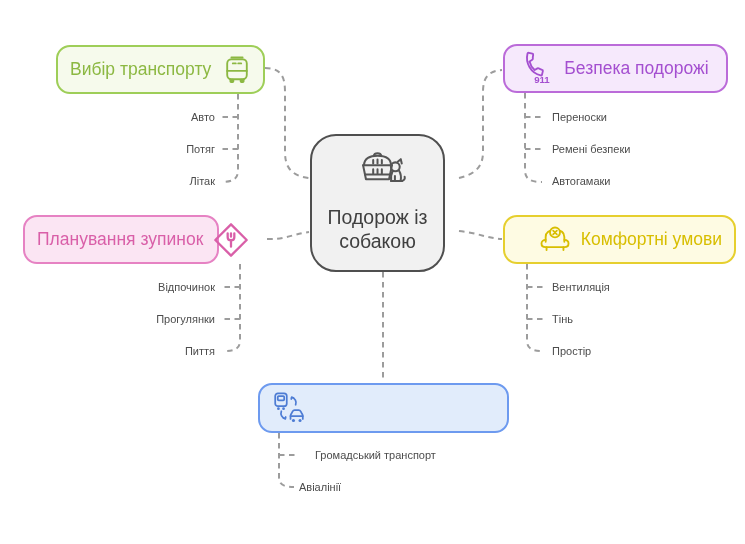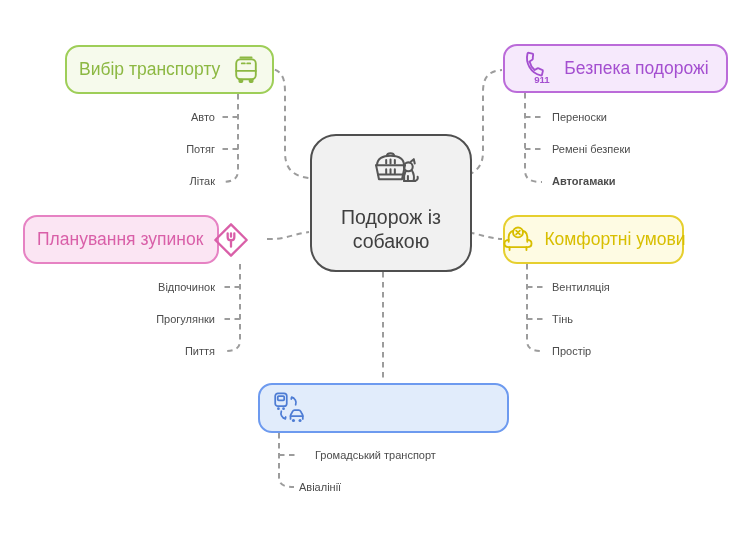--- a/index.html
+++ b/index.html
@@ -9,21 +9,21 @@
   .wires path{fill:none;stroke:var(--wire,#9C9C9C);stroke-width:2;stroke-dasharray:5.5 4.5;}
   .branch{
     position:absolute;box-sizing:border-box;height:49px;
     display:flex;align-items:center;justify-content:space-between;gap:9px;
     padding:0 12px;border:2px solid var(--bd);background:var(--bg);color:var(--fg);
     border-radius:14px;font-size:17.5px;white-space:nowrap;
   }
   .branch .b-label{display:inline-block;}
   .branch svg{flex:0 0 auto;display:block;}
   .center-node{
-    position:absolute;left:310px;top:134px;width:162px;height:138px;box-sizing:border-box;
+    position:absolute;left:310px;top:134px;width:135px;height:138px;box-sizing:border-box;
     border:2.5px solid var(--bd);background:var(--bg);color:var(--fg);border-radius:26px;
     display:flex;flex-direction:column;align-items:center;justify-content:flex-start;
     padding-top:13px;gap:7px;
   }
   .center-label{width:122px;text-align:center;font-size:19.5px;line-height:1.22;color:var(--fg);}
   .leaf{position:absolute;height:23px;line-height:23px;font-size:11px;color:var(--leaf,#4C4C4C);white-space:nowrap;}
   .r-align{text-align:right;}
 </style>
 </head>
 <body>
@@ -72,21 +72,21 @@
         <path d="M45.3 22.6 c-1.6 3.2 -2.1 6.6 -1.6 10.6"></path>
         <path d="M51.8 22.4 c2 3.4 2.6 7 1.7 10.8"></path>
         <path d="M47.6 33.2 v-5.2"></path>
         <path d="M43.5 33.2 H55"></path>
         <path d="M55 33.2 c2.4 -0.6 3.3 -2.4 2.7 -4.4"></path>
       </g>
     </svg>
     <div class="center-label">Подорож із собакою</div>
   </div>
 
-  <div class="branch" style="left: 56px; top: 45px; width: 209px; margin-left: 9px; --bd: #9ECE58; --bg: #F6FAEC; --fg: #8CB842;">
+  <div class="branch" style="left: 56px; top: 45px; width: 209px; --bd: #9ECE58; --bg: #F6FAEC; --fg: #8CB842;">
     <span class="b-label">Вибір транспорту</span>
     <svg width="28" height="31" viewBox="0 0 30 33">
       <g fill="none" stroke="currentColor" stroke-width="2" stroke-linecap="round" stroke-linejoin="round">
         <path d="M9 3.5 H21"></path>
         <rect x="4.5" y="5.5" width="21" height="21.5" rx="4.5"></rect>
         <path d="M10.5 10 h3.2 M16.3 10 h3.2"></path>
         <path d="M4.5 18 H25.5"></path>
       </g>
       <rect x="7" y="26.5" width="5" height="4.5" rx="1.6" fill="currentColor"></rect>
       <rect x="18" y="26.5" width="5" height="4.5" rx="1.6" fill="currentColor"></rect>
@@ -105,21 +105,21 @@
     <span class="b-label">Планування зупинок</span>
     <svg width="38" height="38" viewBox="0 0 40 40">
       <g fill="none" stroke="currentColor" stroke-width="2.4" stroke-linejoin="round" stroke-linecap="round">
         <path d="M20 3.5 L36.5 20 L20 36.5 L3.5 20 Z"></path>
         <path d="M16.5 13 v4 c0 2 1.4 3.2 3.5 3.2 s3.5 -1.2 3.5 -3.2 v-4"></path>
         <path d="M20 13 v3.5 M20 20.2 V27"></path>
       </g>
     </svg>
   </div>
 
-  <div class="branch" style="left: 503px; top: 215px; width: 181px; justify-content: center; --bd: #E6CF2E; --bg: #FEFBE3; --fg: #D8BE00;">
+  <div class="branch" style="left: 503px; top: 215px; width: 233px; justify-content: flex-end; --bd: #E6CF2E; --bg: #FEFBE3; --fg: #D8BE00;">
     <svg width="34" height="32" viewBox="0 0 38 36">
       <g fill="none" stroke="currentColor" stroke-width="2.1" stroke-linecap="round" stroke-linejoin="round">
         <path d="M8.5 20 v-5.5 c0-5 4-7.8 10.5-7.8 s10.5 2.8 10.5 7.8 V20"></path>
         <path d="M8.5 17.8 c-2.7 0 -4.7 1.7 -4.7 4.1 c0 2.5 1.9 4.1 4.5 4.1 h21.4 c2.6 0 4.5 -1.6 4.5 -4.1 c0 -2.4 -2 -4.1 -4.7 -4.1"></path>
         <path d="M9.5 26 v3.2 M28.5 26 v3.2"></path>
       </g>
       <circle cx="19" cy="9.5" r="5.6" fill="var(--bg)" stroke="currentColor" stroke-width="2.1"></circle>
       <path d="M16.9 7.4 l4.2 4.2 M21.1 7.4 l-4.2 4.2" stroke="currentColor" stroke-width="2" stroke-linecap="round"></path>
     </svg>
     <span class="b-label">Комфортні умови</span>
@@ -147,21 +147,21 @@
   <div class="leaf r-align" style="top:106px;right:530px;">Авто</div>
   <div class="leaf r-align" style="top:138px;right:530px;">Потяг</div>
   <div class="leaf r-align" style="top:170px;right:530px;">Літак</div>
 
   <div class="leaf r-align" style="top:276px;right:530px;">Відпочинок</div>
   <div class="leaf r-align" style="top:308px;right:530px;">Прогулянки</div>
   <div class="leaf r-align" style="top:340px;right:530px;">Пиття</div>
 
   <div class="leaf" style="top:106px;left:552px;">Переноски</div>
   <div class="leaf" style="top:138px;left:552px;">Ремені безпеки</div>
-  <div class="leaf" style="top:170px;left:552px;font-weight:bold;">Автогамаки</div>
+  <div class="leaf" style="top:170px;left:552px;">Автогамаки</div>
 
   <div class="leaf" style="top:276px;left:552px;">Вентиляція</div>
   <div class="leaf" style="top:308px;left:552px;text-align:center;">Тінь</div>
   <div class="leaf" style="top:340px;left:552px;">Простір</div>
 
   <div class="leaf" style="top:444px;left:307px;margin-left:8px;">Громадський транспорт</div>
   <div class="leaf" style="top:476px;left:299px;">Авіалінії</div>
 
 </div>
 

